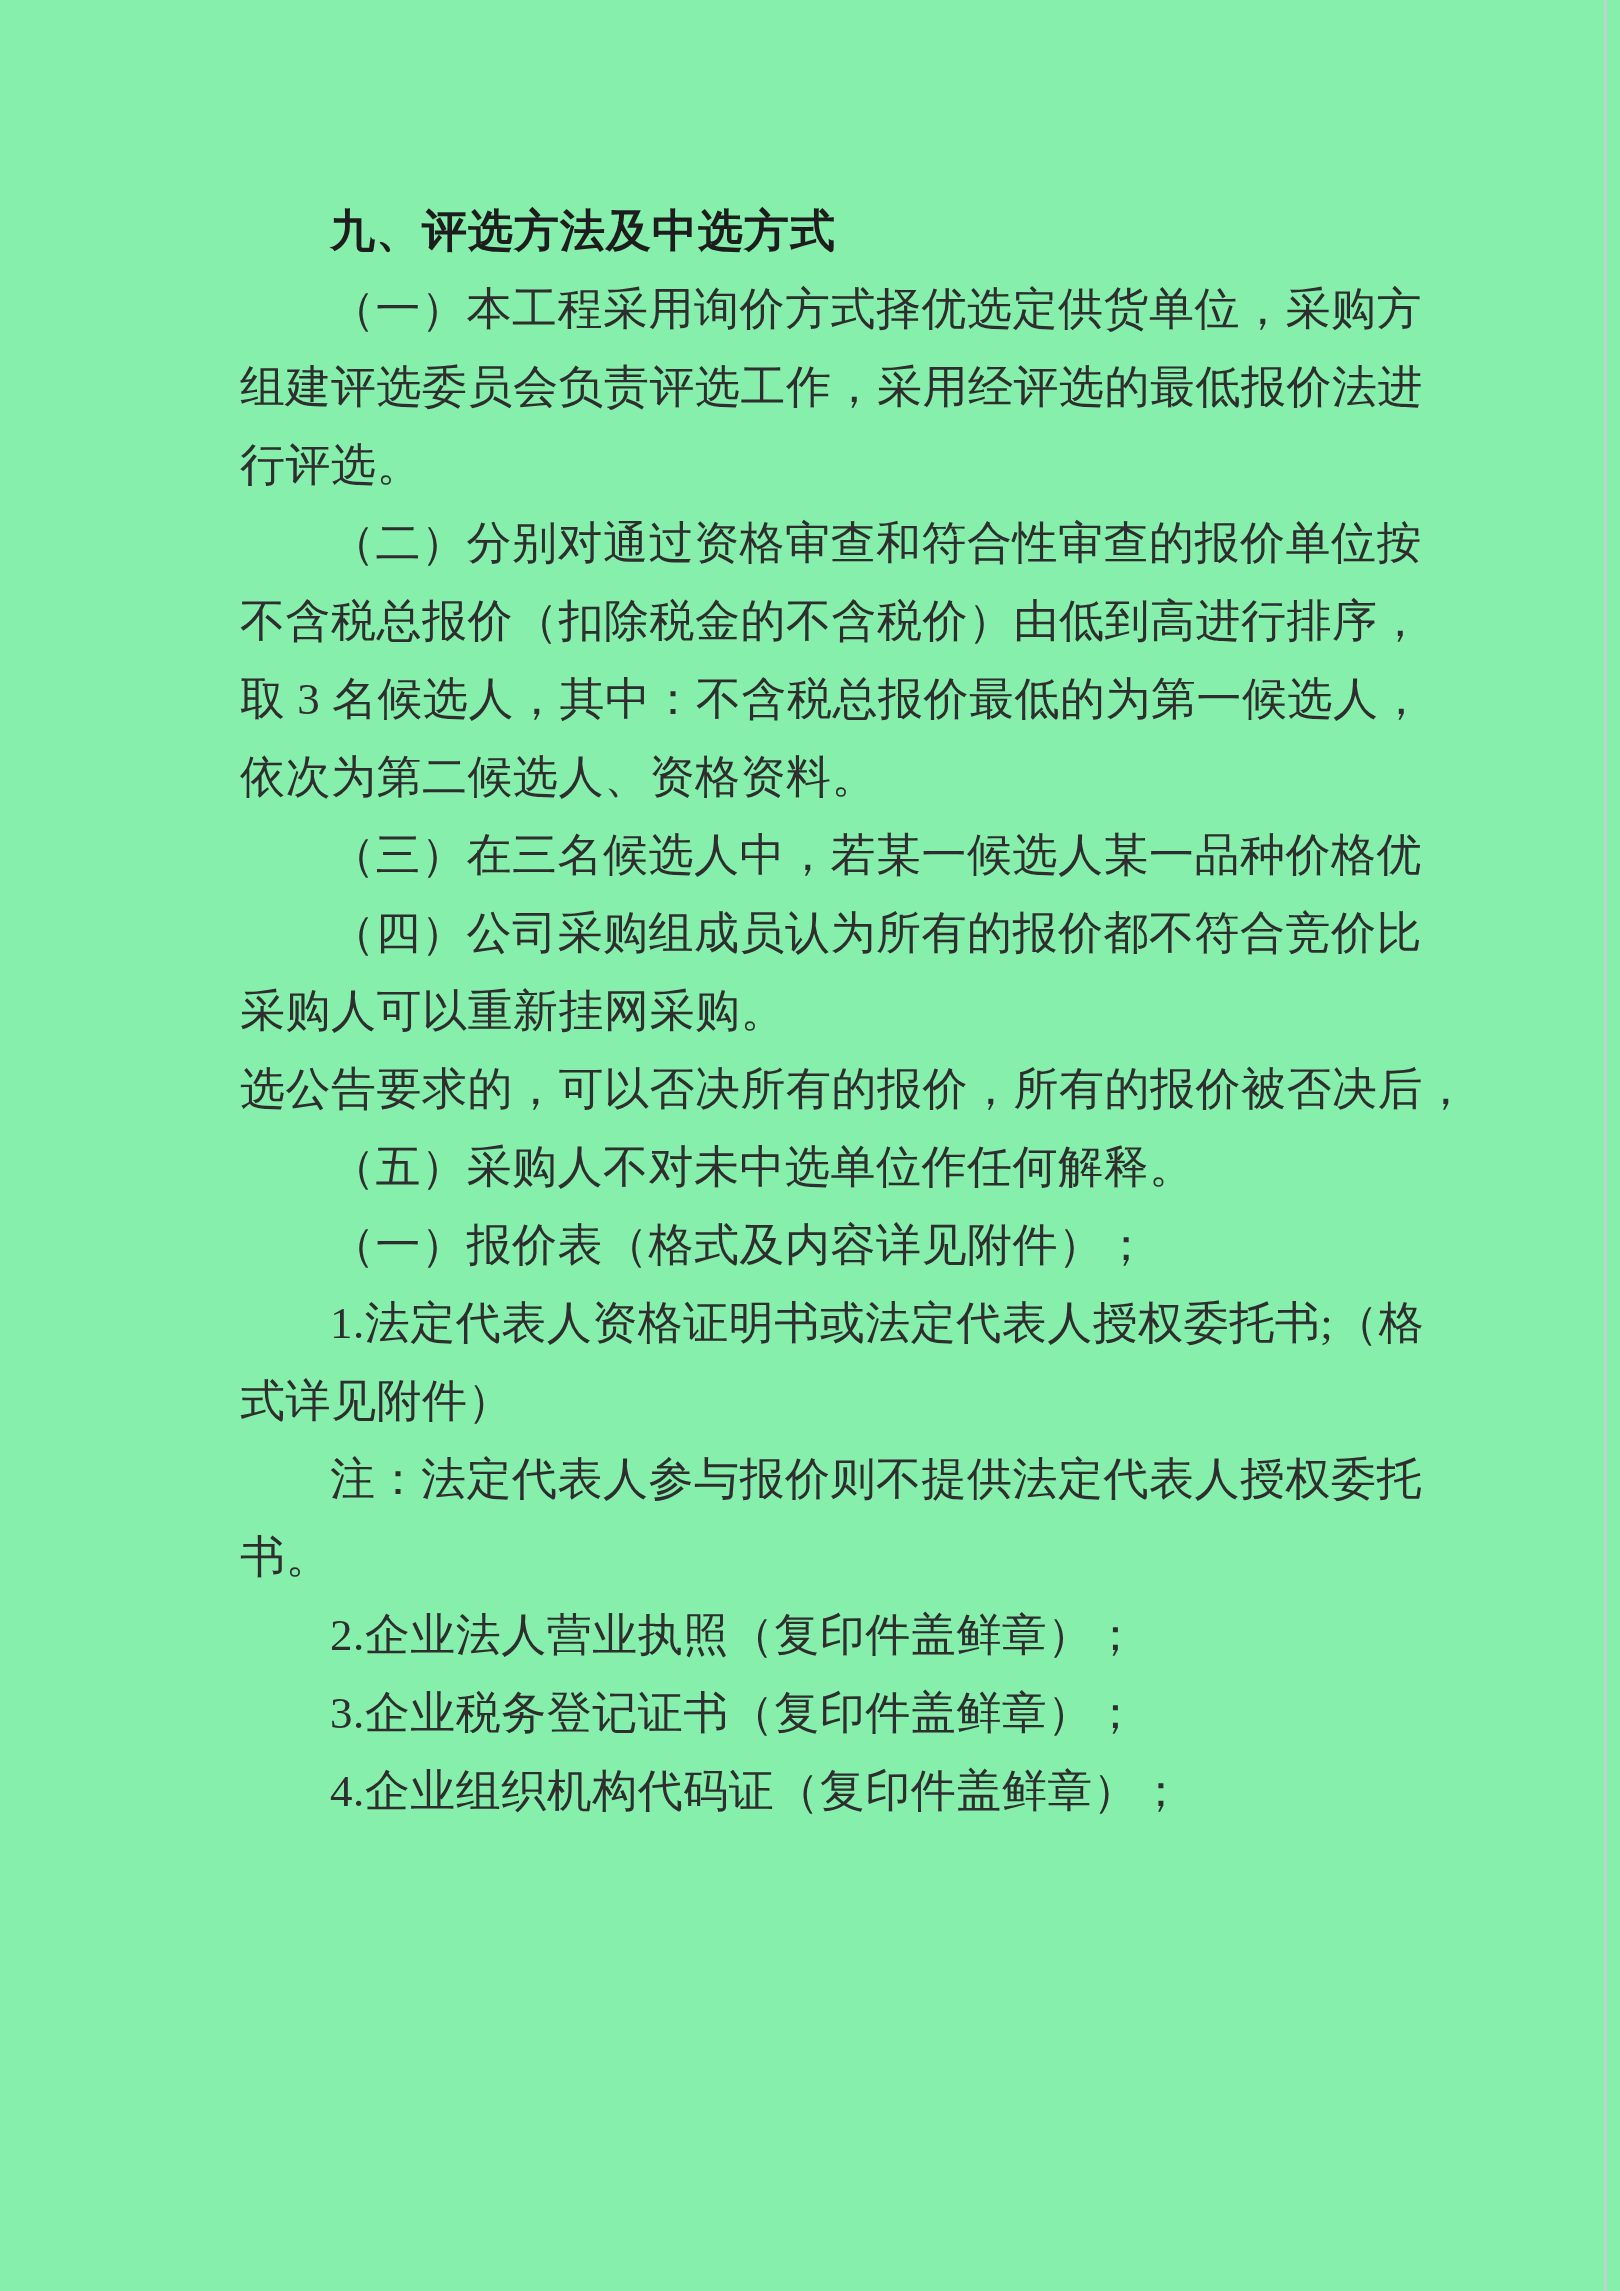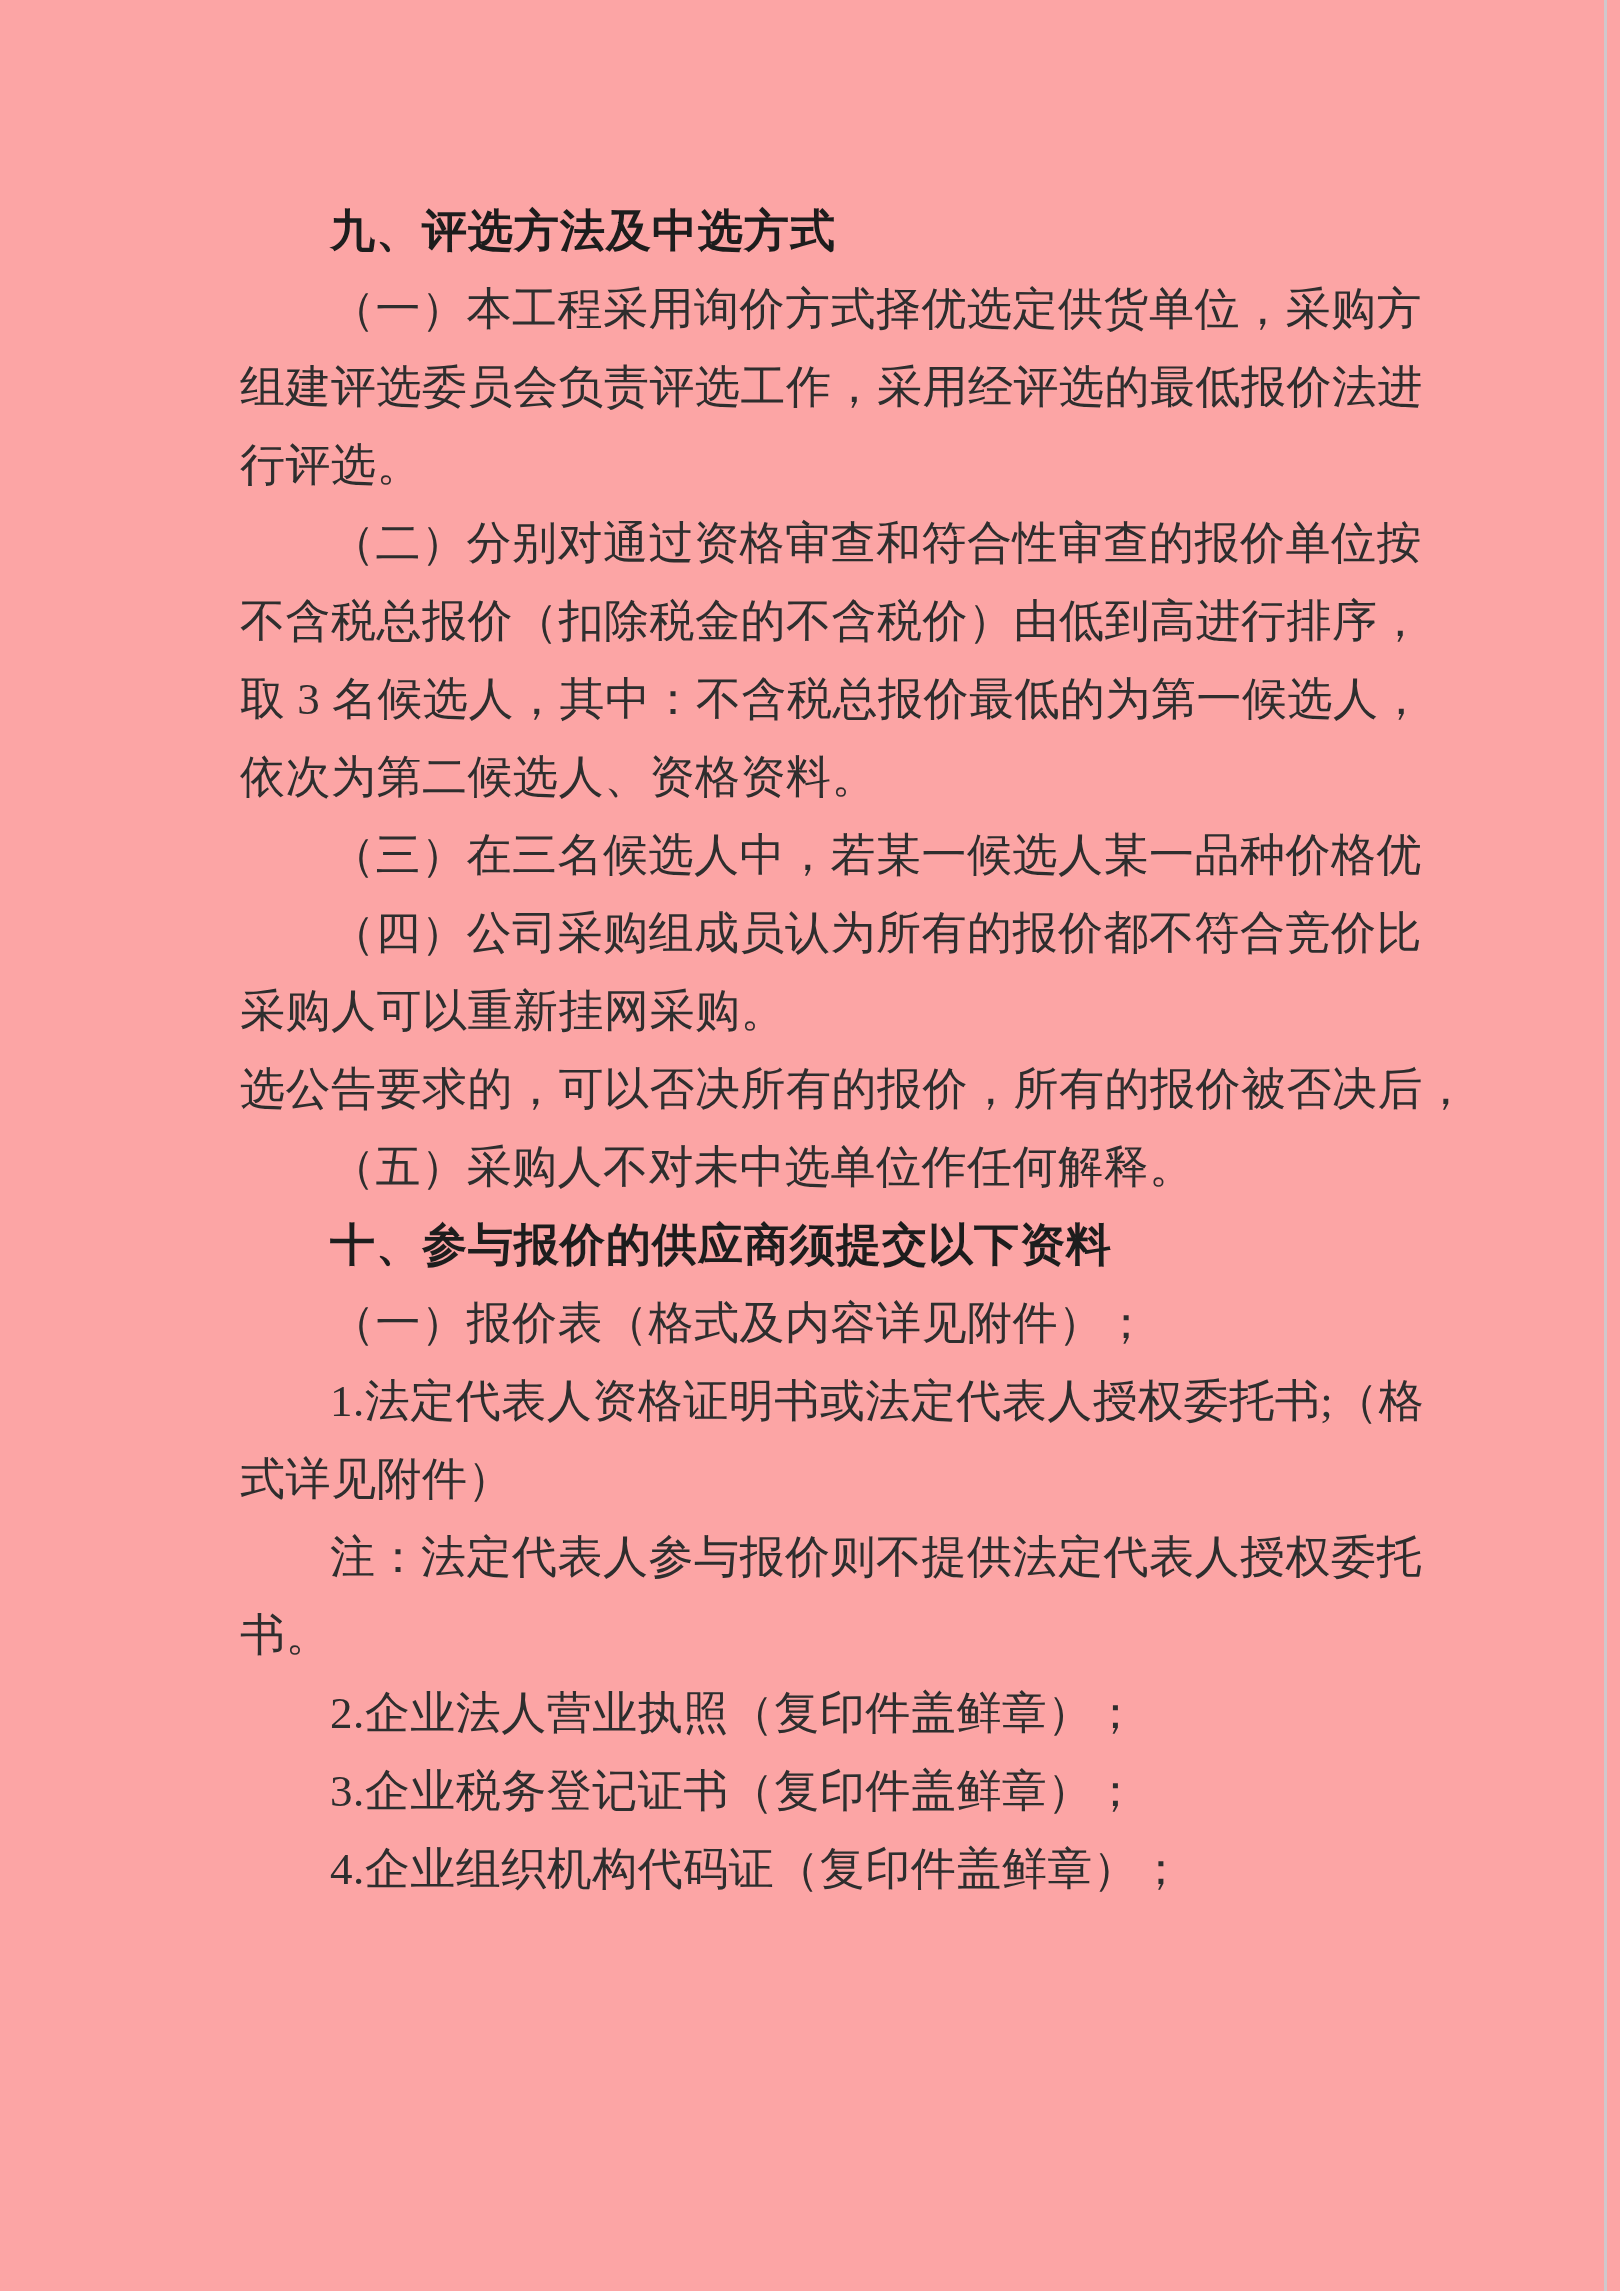--- a/index.html
+++ b/index.html
@@ -13,21 +13,21 @@
     position: relative;
     overflow: hidden;
     font-family: "Liberation Serif", serif;
   }
   .scan-page {
     position: absolute;
     left: 0;
     top: 0;
     width: 1620px;
     height: 2292px;
-    background: #fca5a5;
+    background: #86efac;
   }
   
   .edge-line {
     position: absolute;
     left: 1604px;
     top: 0;
     width: 2.9px;
     height: 2292px;
     background: #c7ced2;
     opacity: 0.85;
@@ -67,21 +67,20 @@
     <div class="line">行评选。</div>
     <div class="line indent">（二）分别对通过资格审查和符合性审查的报价单位按</div>
     <div class="line">不含税总报价（扣除税金的不含税价）由低到高进行排序，</div>
     <div class="line">取 3 名候选人，其中：不含税总报价最低的为第一候选人，</div>
     <div class="line">依次为第二候选人、资格资料。</div>
     <div class="line indent">（三）在三名候选人中，若某一候选人某一品种价格优</div>
     <div class="line indent">（四）公司采购组成员认为所有的报价都不符合竞价比</div>
     <div class="line">采购人可以重新挂网采购。</div>
     <div class="line">选公告要求的，可以否决所有的报价，所有的报价被否决后，</div>
     <div class="line indent">（五）采购人不对未中选单位作任何解释。</div>
-    <div class="line heading indent">十、参与报价的供应商须提交以下资料</div>
     <div class="line indent">（一）报价表（格式及内容详见附件）；</div>
     <div class="line indent">1.法定代表人资格证明书或法定代表人授权委托书;（格</div>
     <div class="line">式详见附件）</div>
     <div class="line indent">注：法定代表人参与报价则不提供法定代表人授权委托</div>
     <div class="line">书。</div>
     <div class="line indent">2.企业法人营业执照（复印件盖鲜章）；</div>
     <div class="line indent">3.企业税务登记证书（复印件盖鲜章）；</div>
     <div class="line indent">4.企业组织机构代码证（复印件盖鲜章）；</div>
   </div>
 

